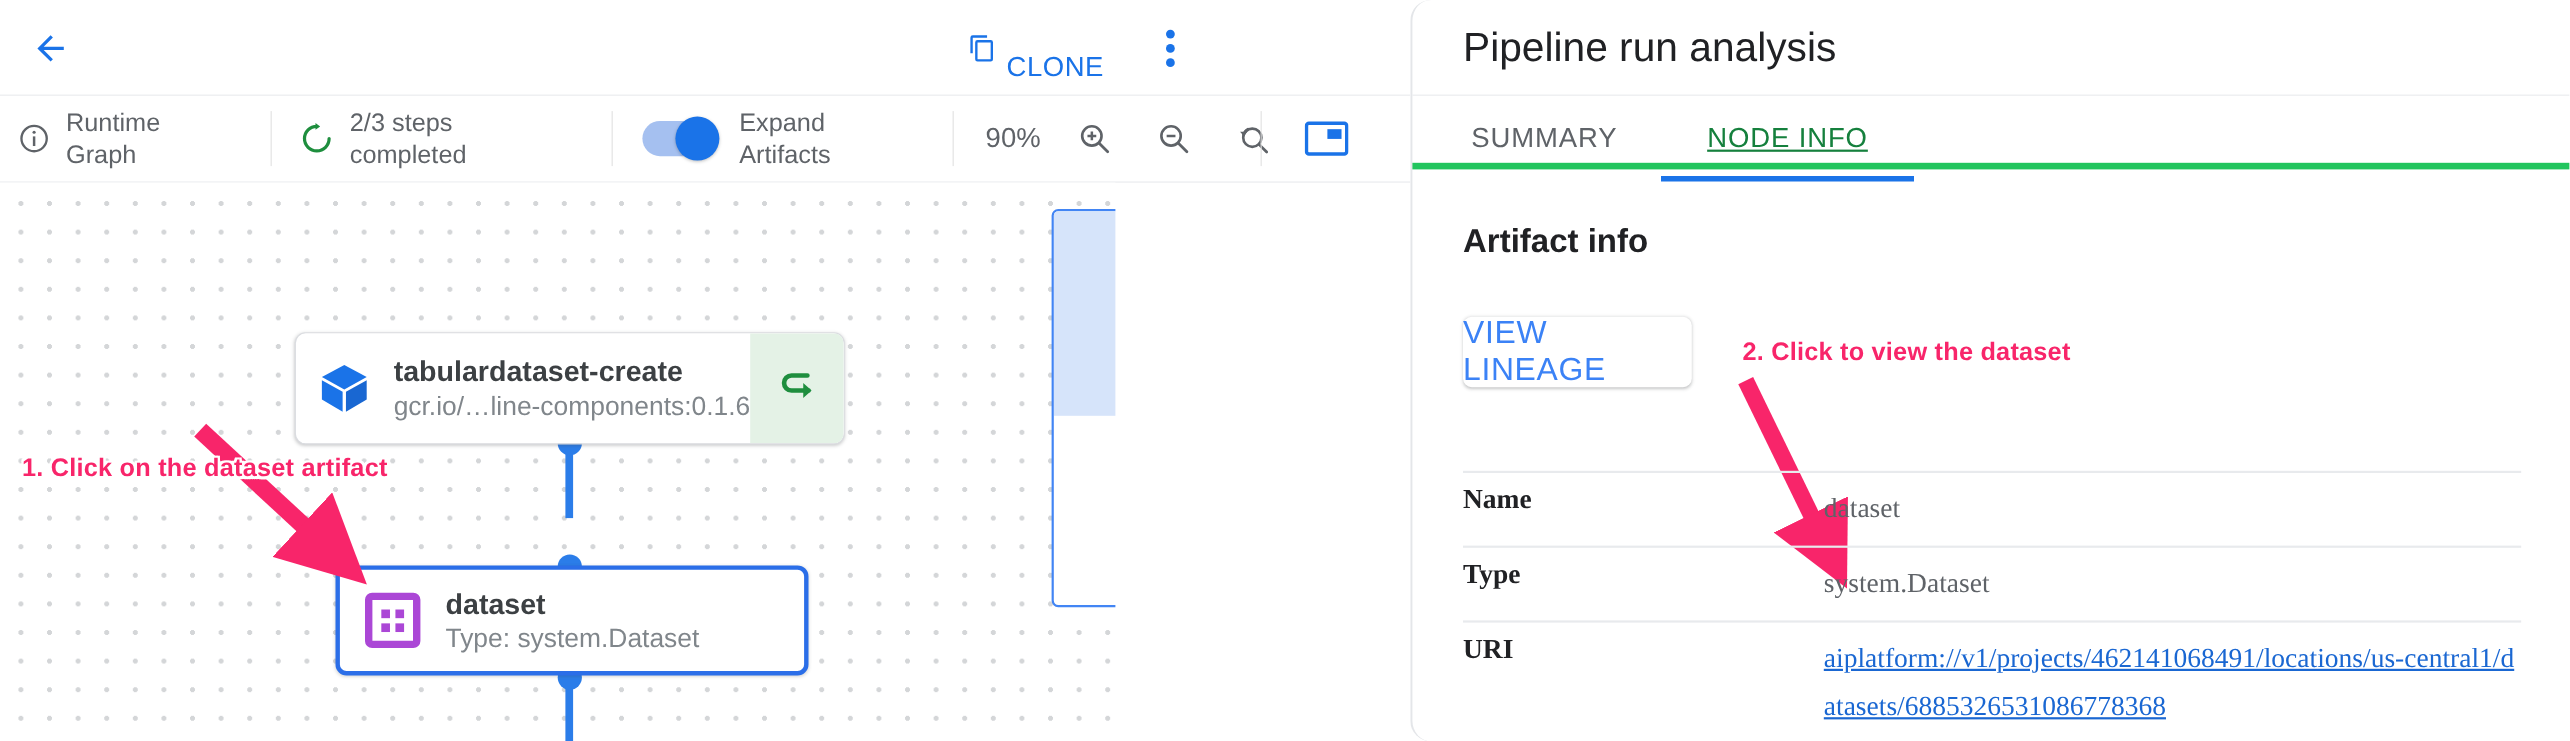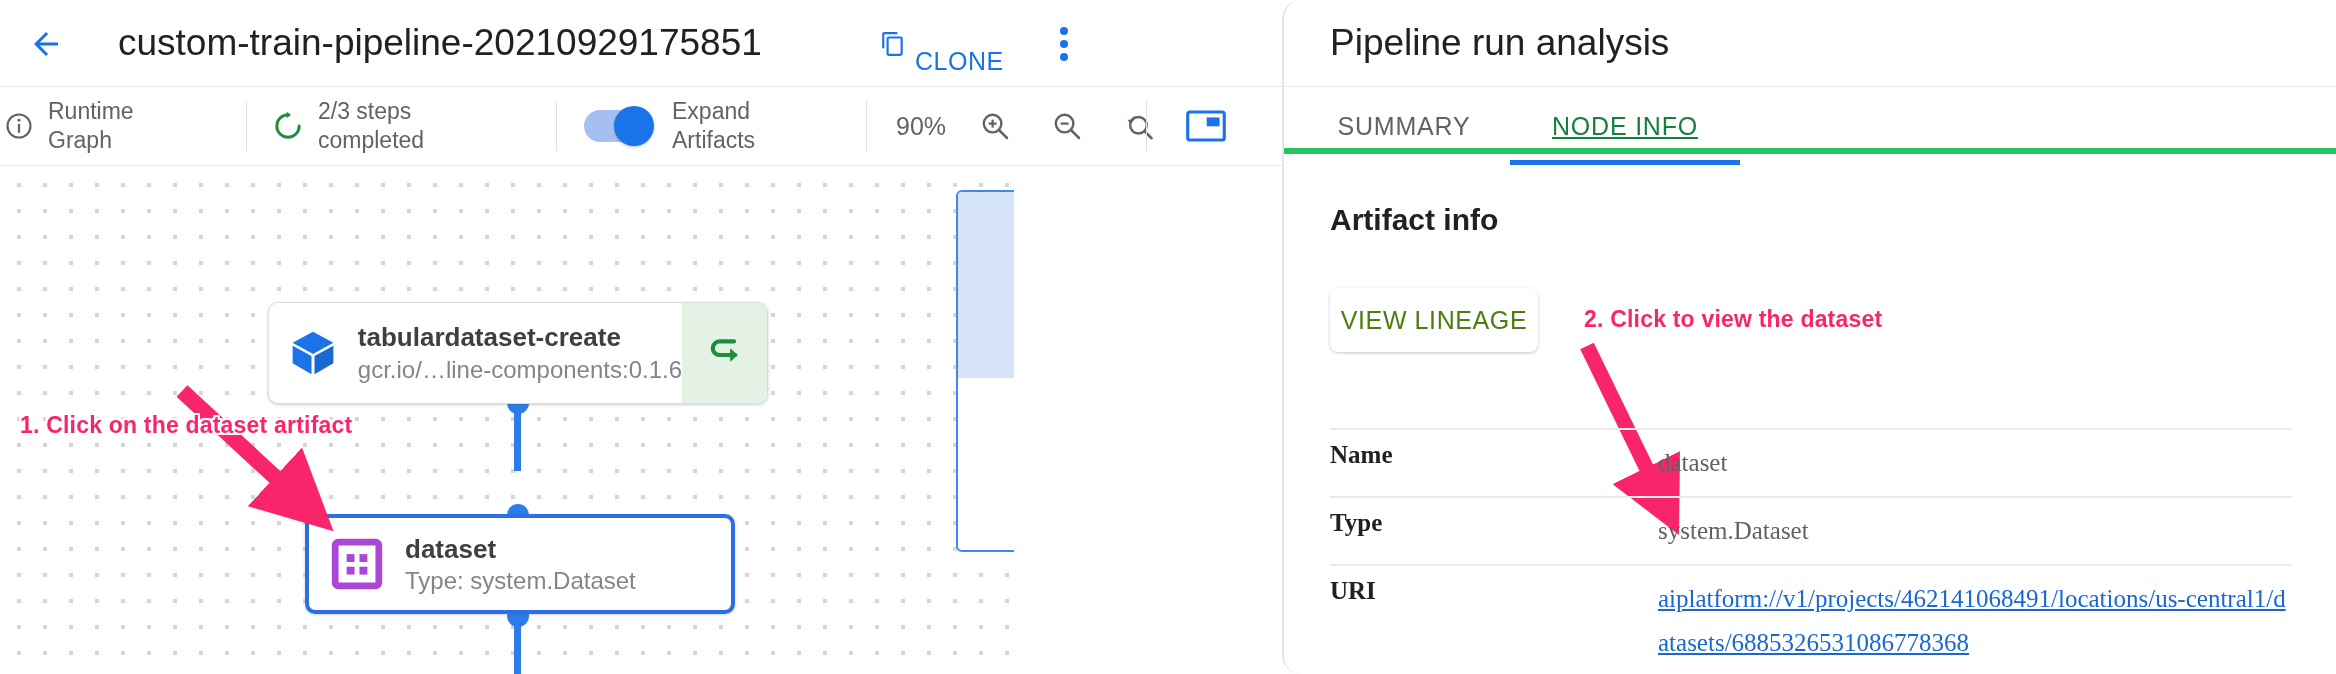--- a/index.html
+++ b/index.html
@@ -85,21 +85,21 @@
   .rp-tabs{position:absolute;left:0;top:86px;width:1052px;height:68px;
            border-top:1px solid #e8eaed;border-bottom:6px solid #22c55e;box-sizing:border-box;}
   .rp-tab{position:absolute;top:0;height:78px;display:flex;align-items:center;justify-content:center;
           font-size:25px;letter-spacing:.8px;color:#5f6368;cursor:pointer;}
   .rp-tab.active{color:#15803d;text-decoration:underline;}
   .rp-tab .under{position:absolute;left:0;bottom:0;width:100%;height:5px;background:#1a73e8;}
 
   .sec-title{position:absolute;left:46px;top:203px;font-size:30px;font-weight:700;color:#202124;}
   .lineage-btn{position:absolute;left:46px;top:288px;width:208px;height:64px;background:#fff;
                border-radius:8px;box-shadow:0 1px 3px rgba(60,64,67,.3);display:flex;
-               align-items:center;justify-content:center;color:#4d7c0f;font-size:25px;
+               align-items:center;justify-content:center;color:#3b82f6;font-size:29px;
                letter-spacing:.6px;cursor:pointer;}
 
   .tbl{position:absolute;left:46px;top:428px;width:962px;font-family:Liberation Serif, serif;}
   .trow{display:flex;border-top:2px solid #e8eaed;min-height:48px;padding:11px 0;box-sizing:border-box;}
   .trow:last-child{border-bottom:2px solid #e8eaed;}
   .tk{width:328px;font-size:25px;font-weight:700;color:#202124;flex-shrink:0;}
   .tv{flex:1;font-size:25px;color:#5f6368;line-height:44px;}
   .tv a{color:#1a67d2;text-decoration:underline;word-break:break-all;cursor:pointer;}
 </style>
 </head>
@@ -108,38 +108,37 @@
 <div class="root">
 
   <div class="left-pane">
 
     <div class="hdr">
       <div class="back-btn">
         <svg width="36" height="36" viewBox="0 0 24 24">
           <path d="M20 11H7.8l5.6-5.6L12 4l-8 8 8 8 1.4-1.4L7.8 13H20z" fill="#1a73e8"></path>
         </svg>
       </div>
-      <div class="run-title">custom-train-pipeline-20210929175851</div>
       <div class="clone-btn">
         <svg width="26" height="26" viewBox="0 0 24 24">
           <path d="M16 1H4a2 2 0 0 0-2 2v13h2V3h12V1z" fill="#1a73e8"></path>
           <path d="M19 5H8a2 2 0 0 0-2 2v14a2 2 0 0 0 2 2h11a2 2 0 0 0 2-2V7a2 2 0 0 0-2-2zm0 16H8V7h11v14z" fill="#1a73e8"></path>
         </svg>
         <span class="lbl">CLONE</span>
       </div>
       <div class="kebab">
         <i></i>
         <i></i>
         <i></i>
       </div>
     </div>
 
     <div class="tbar">
 
-      <div class="tgroup" style="left:4px;">
+      <div class="tgroup" style="left:16px;">
         <svg width="30" height="30" viewBox="0 0 24 24">
           <circle cx="12" cy="12" r="9.2" fill="none" stroke="#5f6368" stroke-width="1.7"></circle>
           <rect x="11.1" y="10.4" width="1.8" height="7" fill="#5f6368"></rect>
           <circle cx="12" cy="7.4" r="1.15" fill="#5f6368"></circle>
         </svg>
         <div class="twolines">
           <span class="tline">Runtime</span>
           <span class="tline">Graph</span>
         </div>
       </div>

